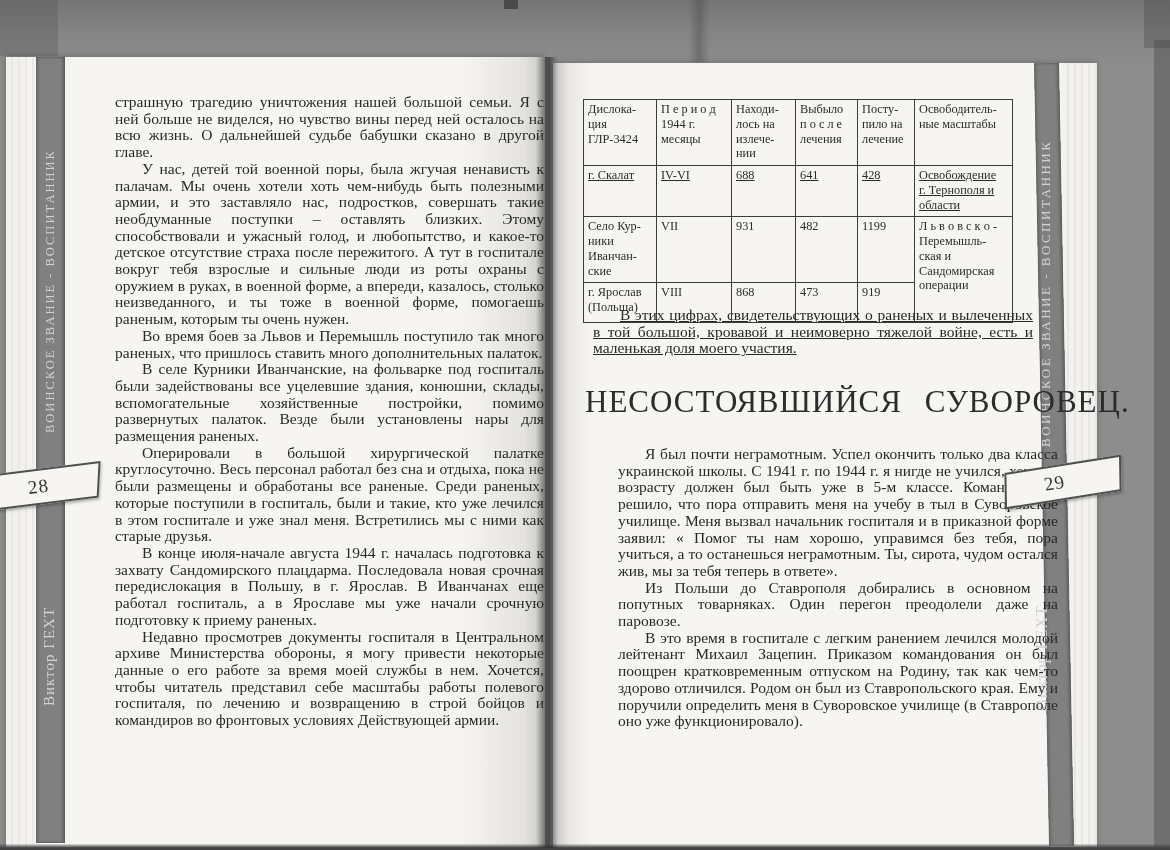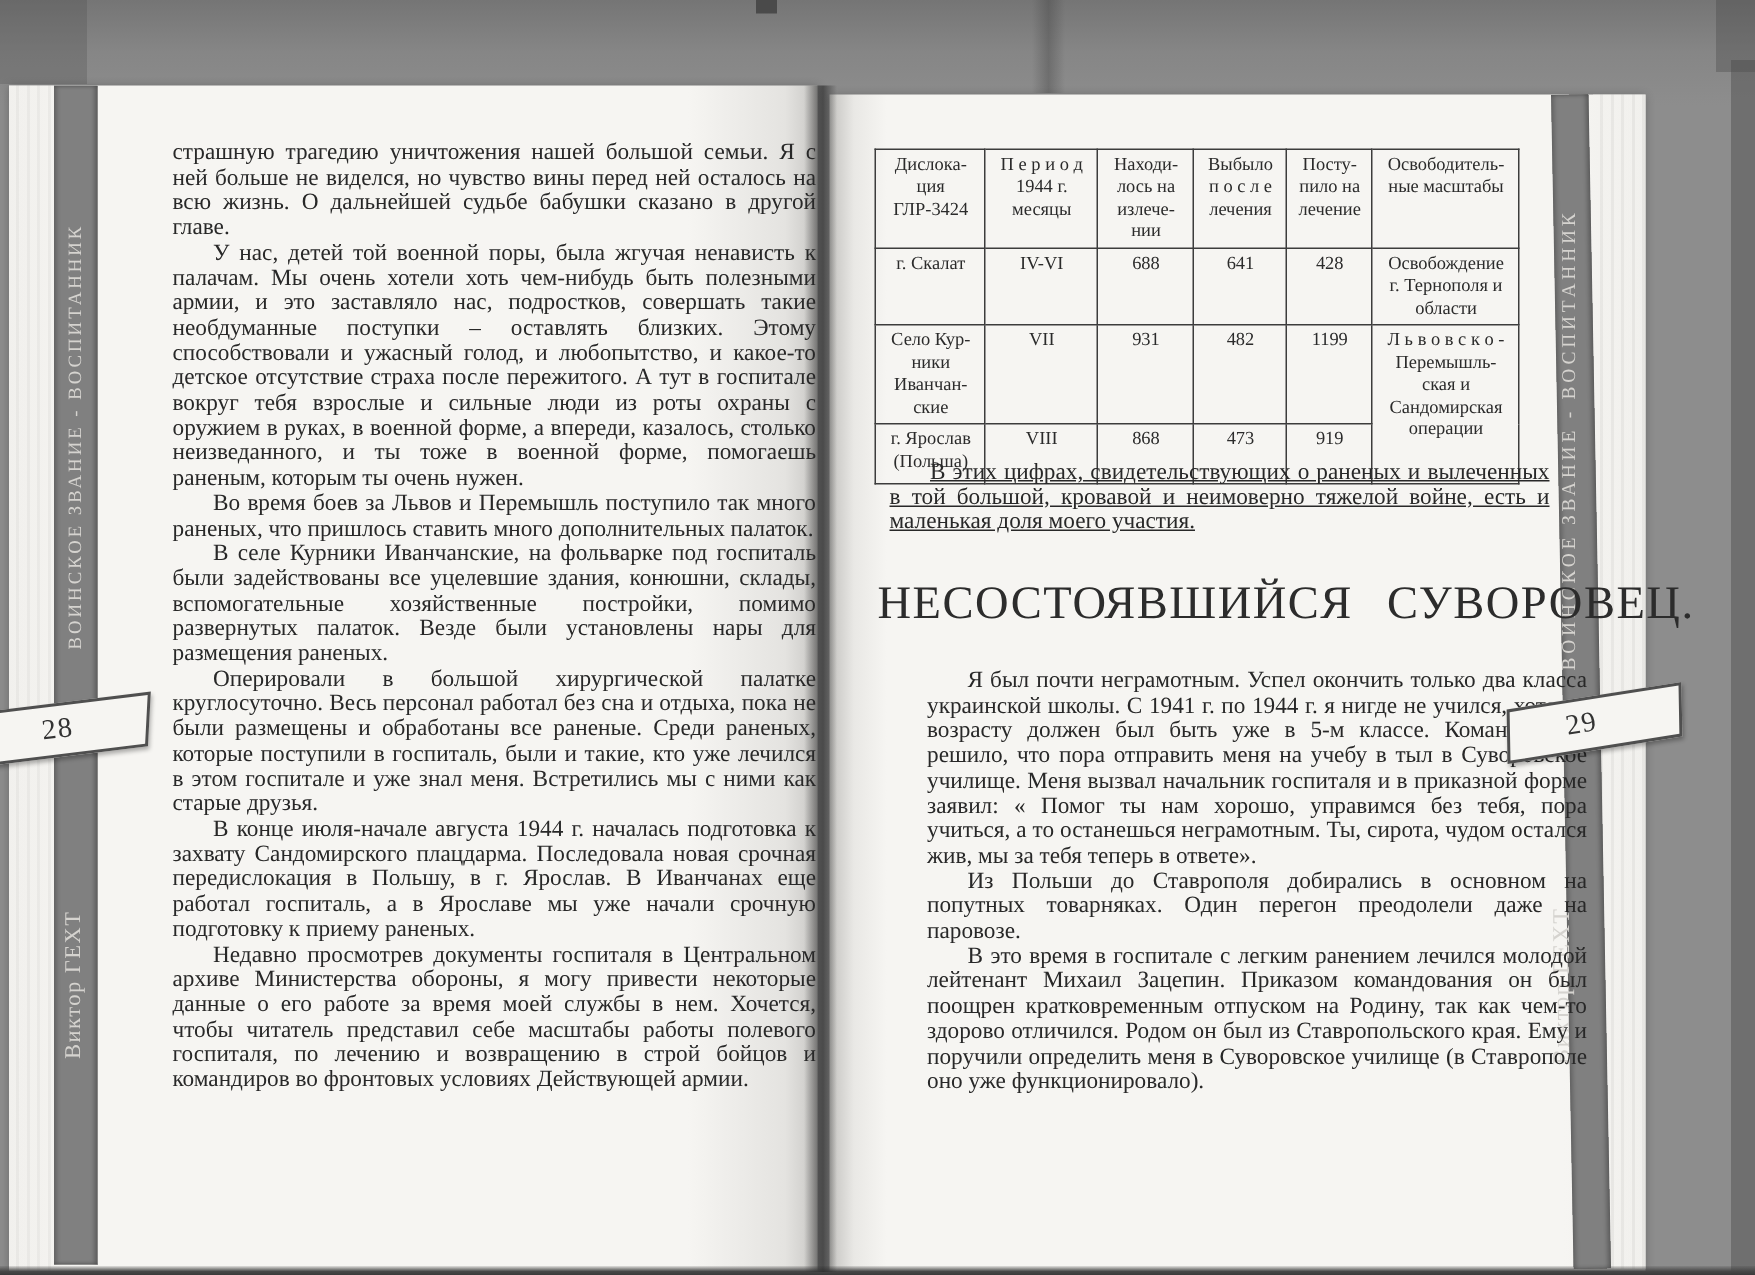--- a/index.html
+++ b/index.html
@@ -60,22 +60,22 @@
   .col-right-intro{left:563px;top:307px;width:440px;text-decoration:underline;}
   .col-right-body{left:588px;top:446px;width:440px;}
 
   .section-heading{position:absolute;left:585px;top:384px;width:460px;z-index:5;
       font-size:31px;letter-spacing:1px;word-spacing:14px;color:#2c2c2c;white-space:nowrap;}
 
   
   table.stats{position:absolute;left:583px;top:99px;width:429px;z-index:5;
       border-collapse:collapse;table-layout:fixed;font-size:12.3px;line-height:1.2;color:#2b2b2b;}
   table.stats th,table.stats td{border:1.5px solid #3c3c3c;padding:2px 3px 4px 4px;
-      vertical-align:top;text-align:center;font-weight:normal;white-space:pre-line;}
-  tr.hdr{height:62px;} tr.r1{height:46px;} tr.r2{height:52px;margin-left:12px;} tr.r3{height:40px;}
+      vertical-align:top;text-align:left;font-weight:normal;white-space:pre-line;}
+  tr.hdr{height:62px;} tr.r1{height:46px;text-decoration:underline;} tr.r2{height:52px;margin-left:12px;} tr.r3{height:40px;}
 </style>
 </head>
 <body>
 
 <div id="canvas">
 
   <div class="corner-tl"></div>
   <div class="corner-tr"></div>
   <div class="notch-top"></div>
   <div class="seam-top"></div>

